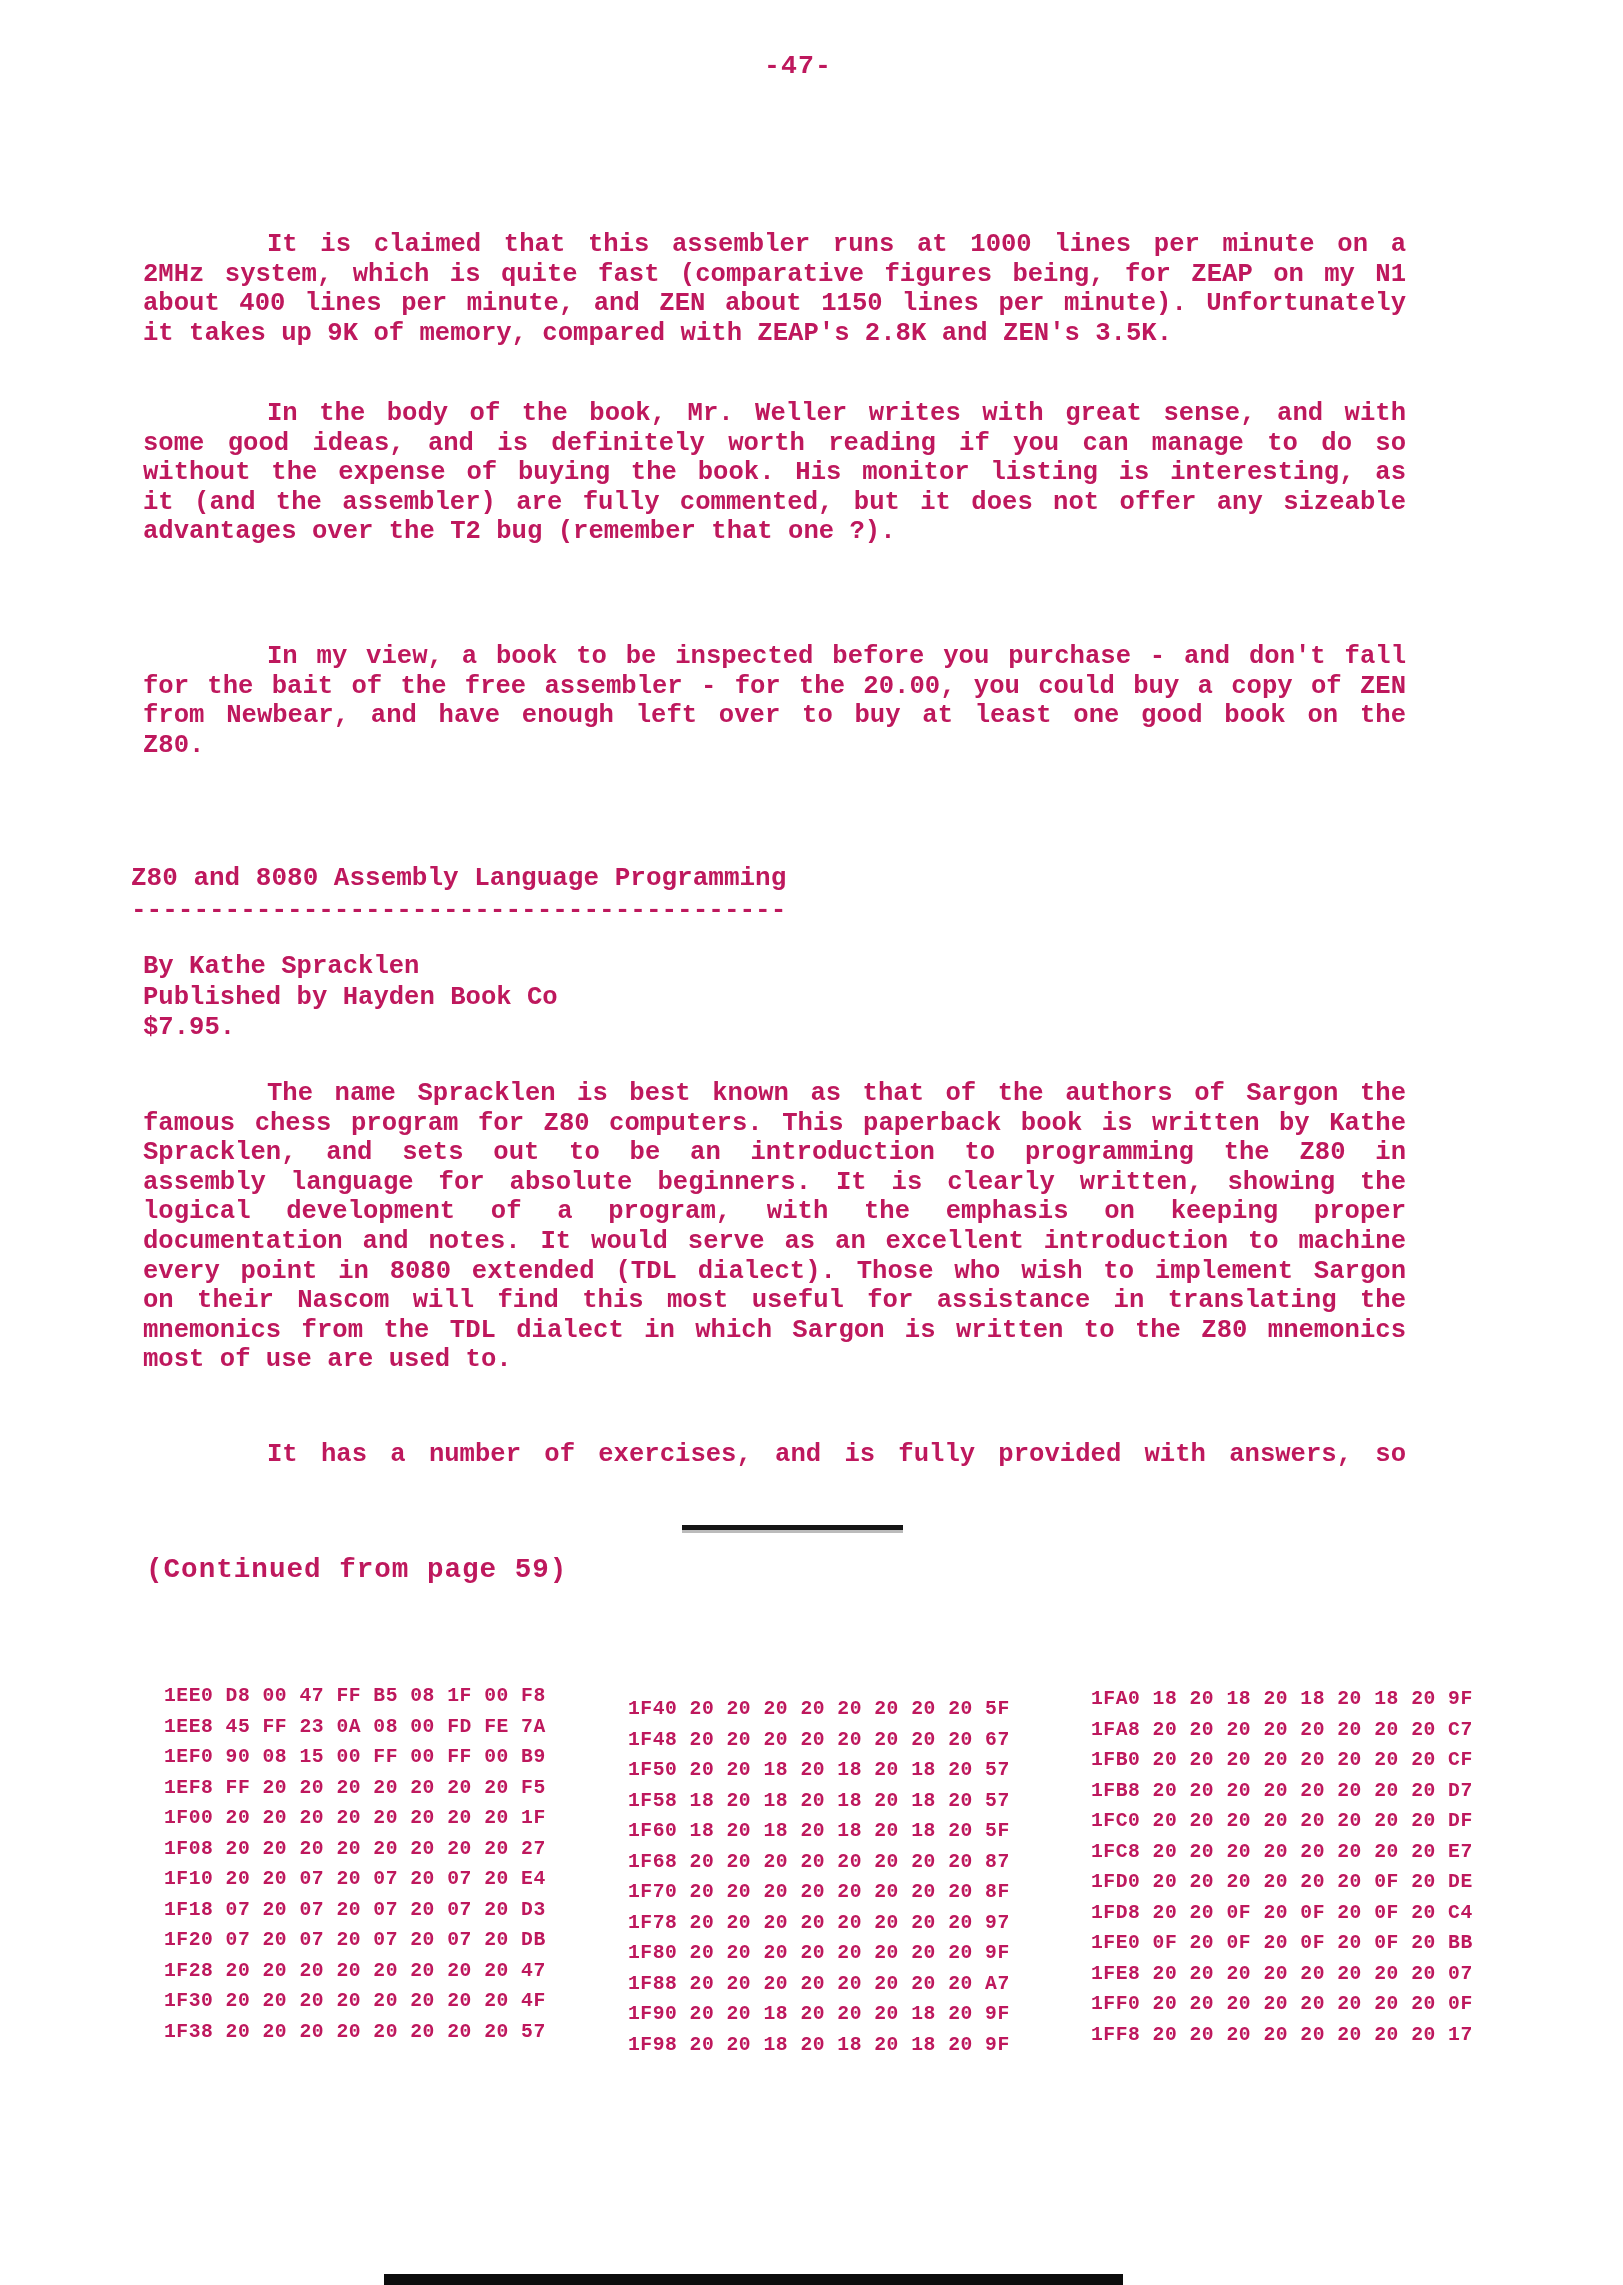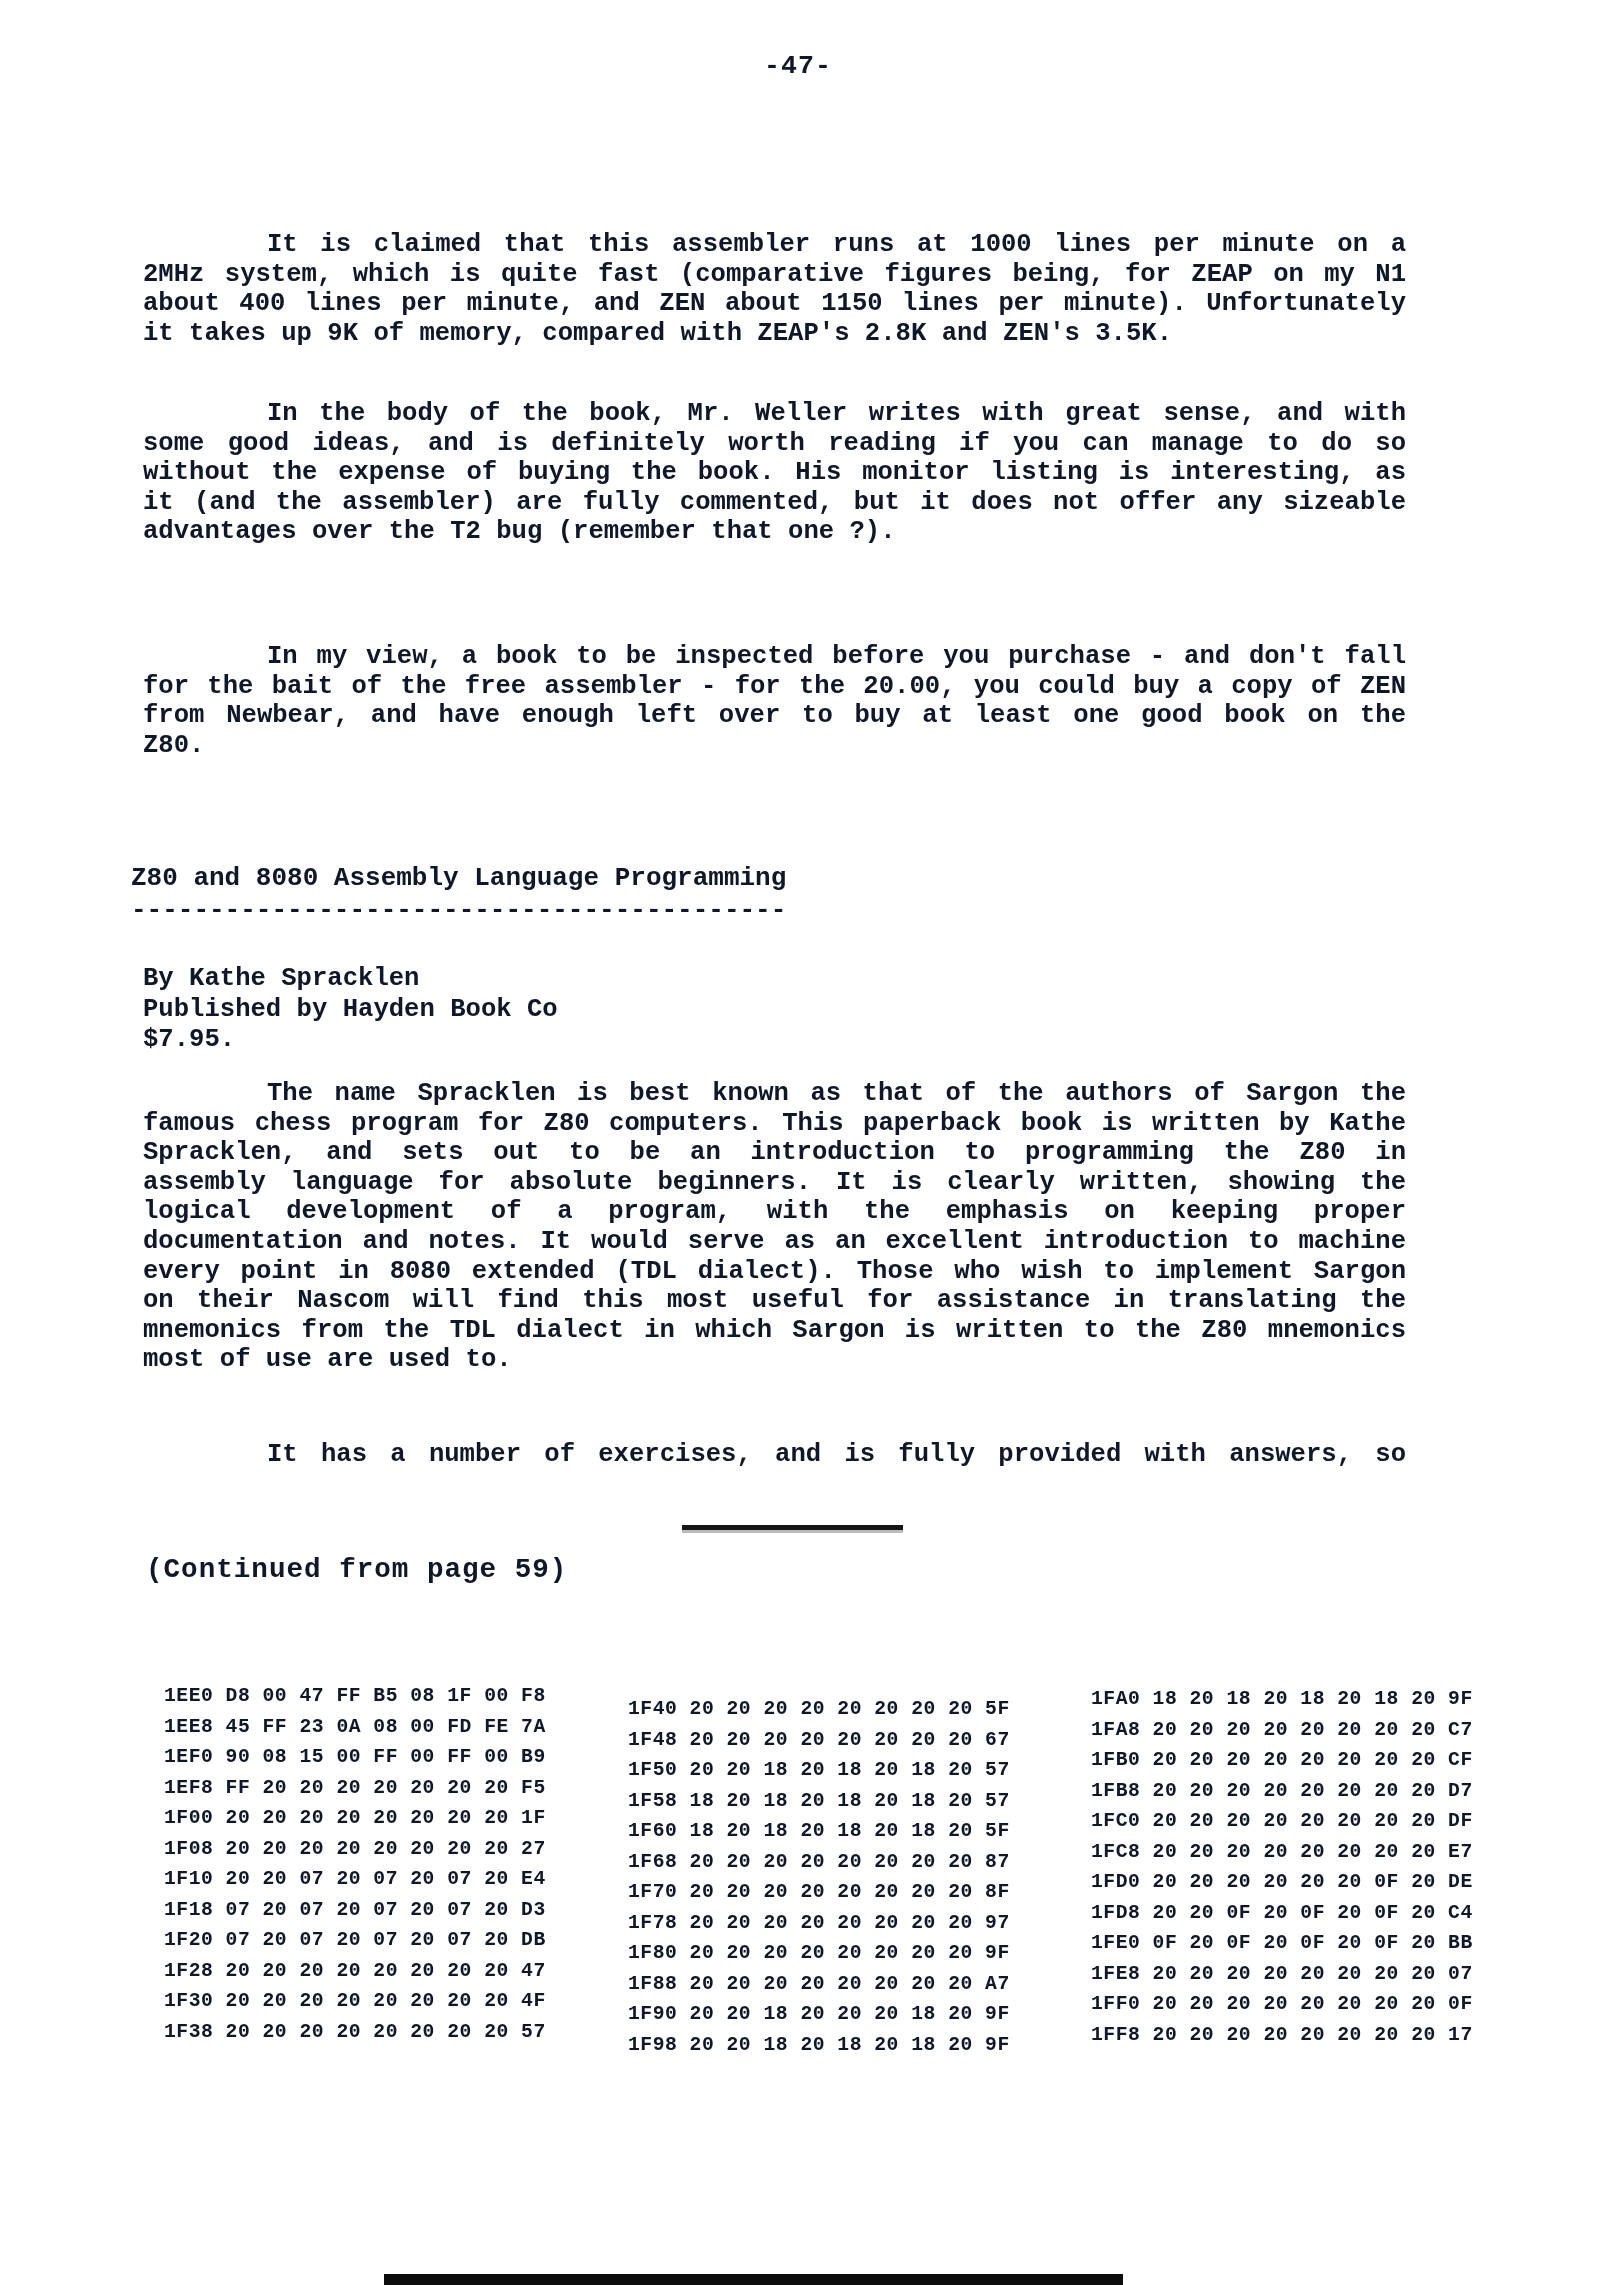--- a/index.html
+++ b/index.html
@@ -7,34 +7,34 @@
     width: 1623px; height: 2285px;
     background: #ffffff;
     position: relative;
     overflow: hidden;
     font-family: "Liberation Mono", "DejaVu Sans Mono", monospace;
     color: #1a1a1a;
   }
   .tw {
     font-family: "Liberation Mono", "DejaVu Sans Mono", monospace;
     font-weight: 700;
-    color: #0f172a;
+    color: #be185d;
     white-space: nowrap;
   }
   #page-number {
     position: absolute; top: 51px; left: 0; width: 1596px;
     text-align: center; font-size: 26.6px; letter-spacing: 1px;
   }
   .textblock { position: absolute; left: 143px; width: 1263px; font-size: 25.6px; }
   .line { display: block; height: 29.6px; line-height: 29.6px; }
   .jline { text-align: justify; text-align-last: justify; white-space: normal; }
   .indent { padding-left: 124px; }
   #review-title-block { position: absolute; left: 131px; top: 863px; font-size: 26px; font-family: Liberation Mono, monospace; }
   #review-title-block .line { height: 31.5px; line-height: 31.5px; }
-  #byline { position: absolute; left: 143px; top: 952px; font-size: 25.6px; margin-top: 12px; }
+  #byline { position: absolute; left: 143px; top: 952px; font-size: 25.6px; }
   #byline .line { height: 30.5px; line-height: 30.5px; }
   #section-divider {
     position: absolute; left: 682px; top: 1525px;
     width: 221px; height: 4.9px; background: #151515;
     box-shadow: 0 3px 0 rgba(60,60,60,.35);
   }
   #continued-note { position: absolute; left: 146px; top: 1554px; font-size: 27.6px; letter-spacing: 1px; }
   .hexcol { position: absolute; font-size: 19.7px; }
   .hexrow { display: block; height: 30.5px; line-height: 30.5px; letter-spacing: 0.5px; }
   #hexcol-1 { left: 164px;  top: 1681px; }

